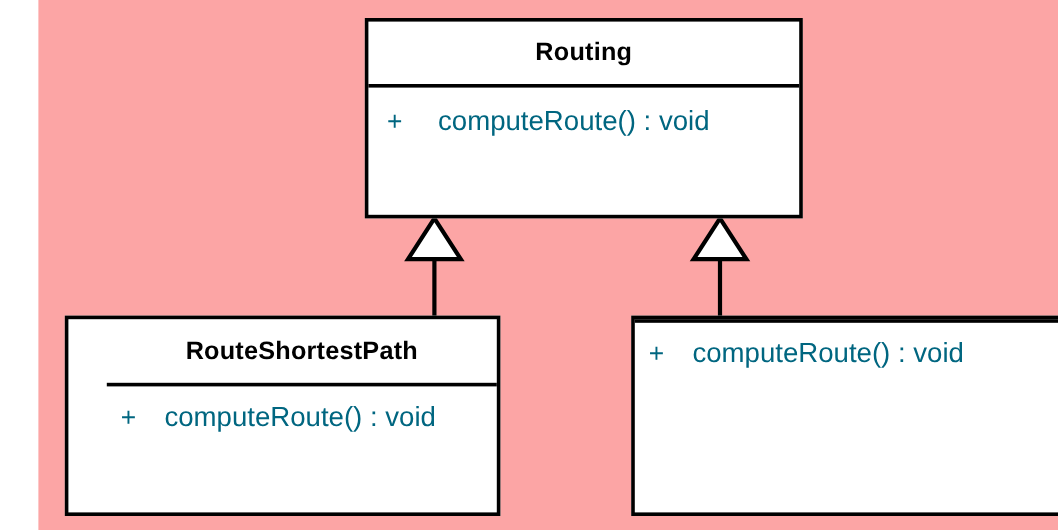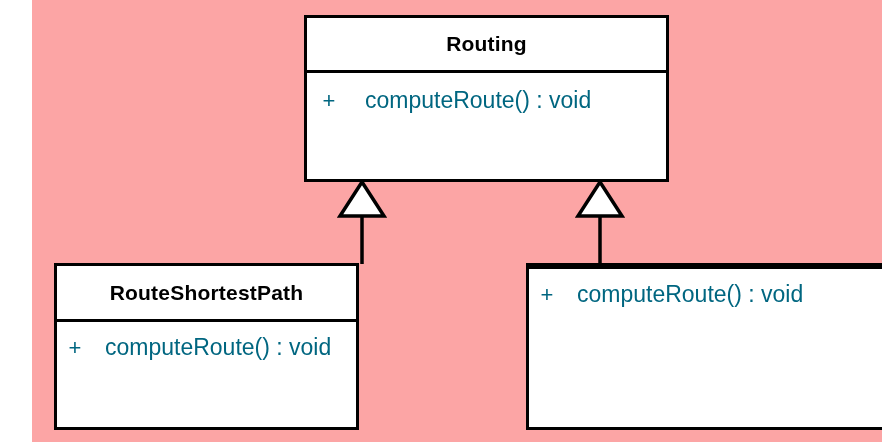--- a/index.html
+++ b/index.html
@@ -85,22 +85,23 @@
     top: 14px;
     font-size: 23px;
   }
   #class-routing .uml-visibility { width: 44px; font-size: 22px; }
   #class-routing .uml-signature { margin-left: 14px; }
 
   
   #class-route-shortest-path {
     left: 22px;
     top: 263px;
-    width: 305px;
+    width: 363px;
     height: 167px;
+    padding-left: 32px;
   }
   #class-route-shortest-path .uml-class-title {
     height: 53px;
     font-size: 21px;
   }
   #class-route-shortest-path .uml-member {
     top: 12px;
     font-size: 23px;
   }
   #class-route-shortest-path .uml-visibility { width: 36px; font-size: 22px; }

